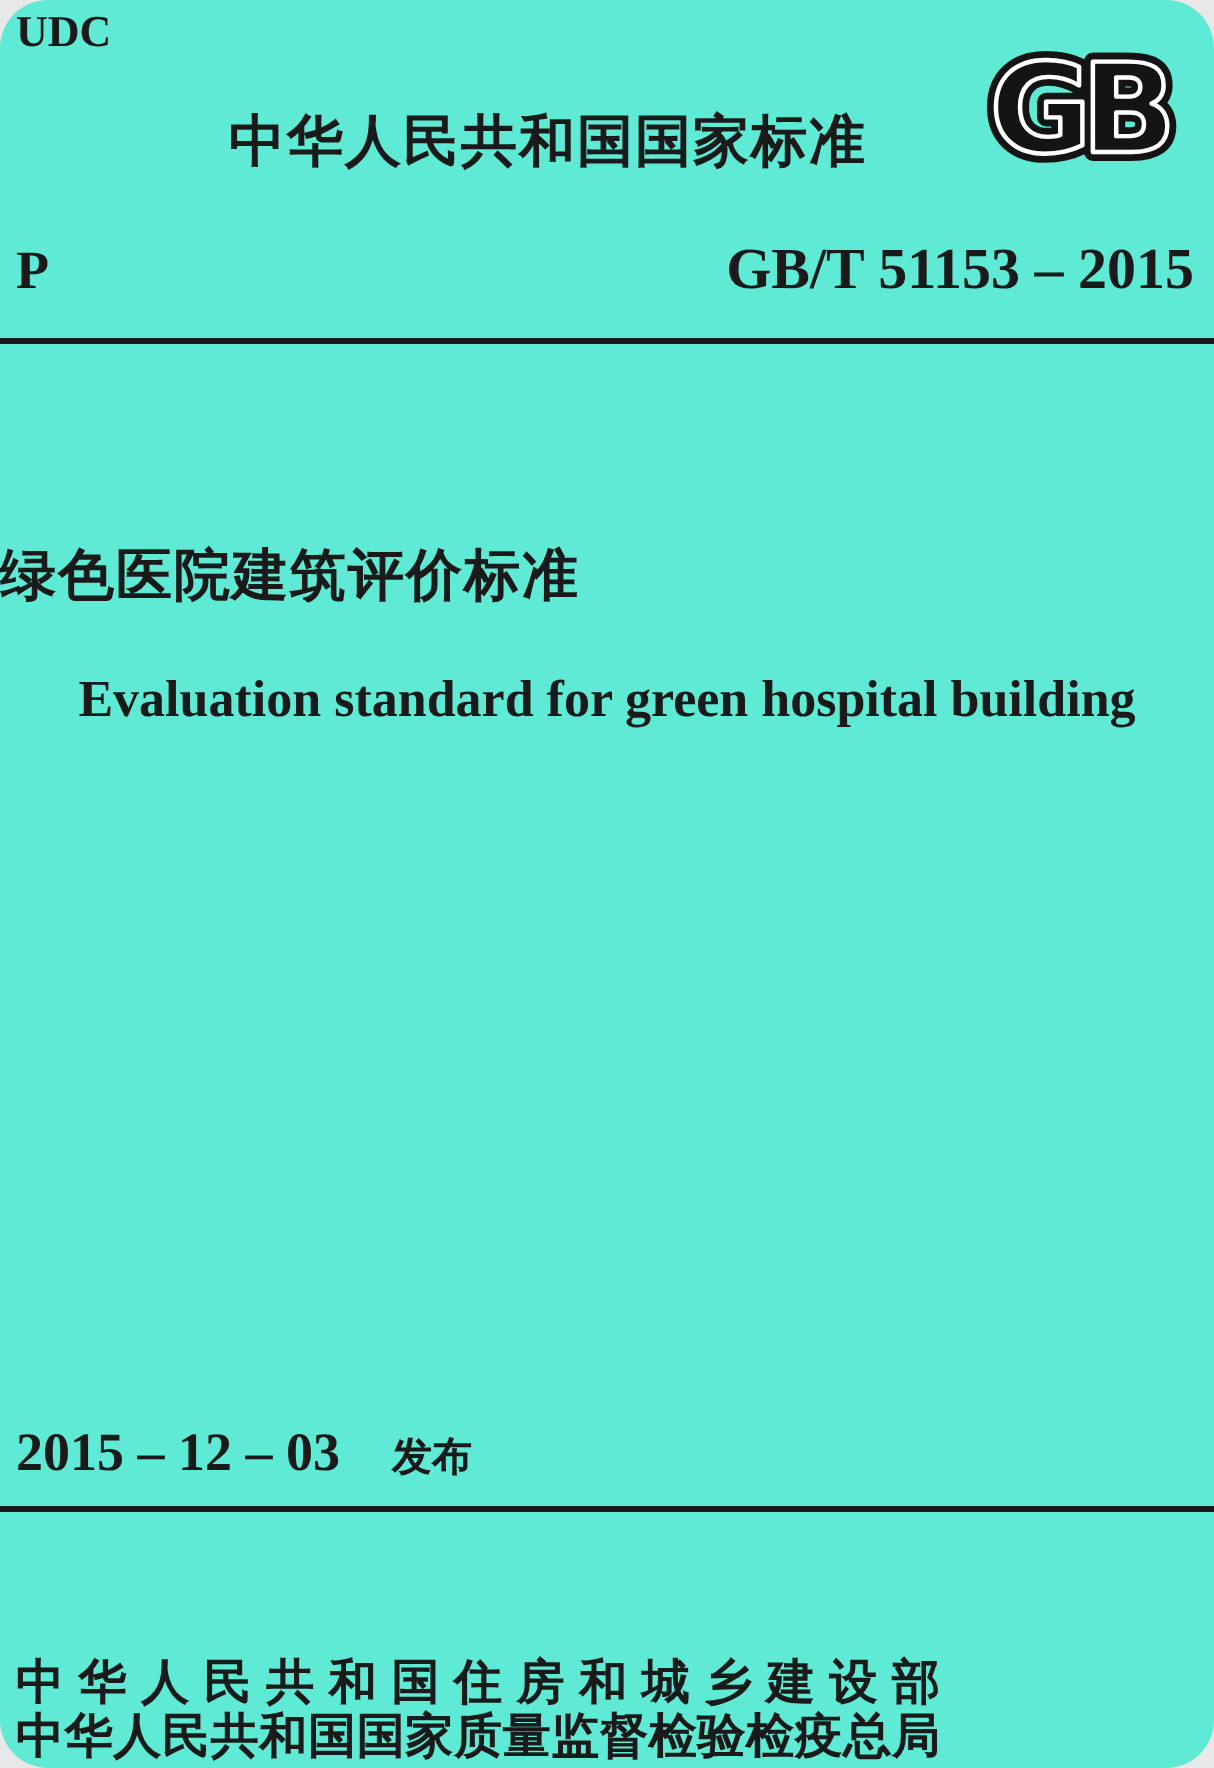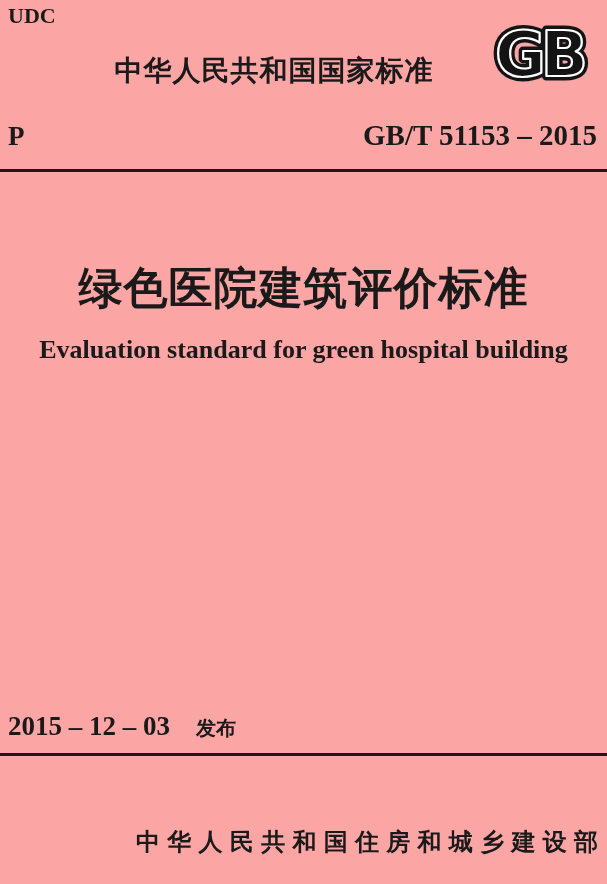--- a/index.html
+++ b/index.html
@@ -2,24 +2,25 @@
 <html><head>
 <meta charset="utf-8">
 <style>
   * { margin: 0; padding: 0; box-sizing: border-box; }
   html, body { background: #e8e8e8; }
   .page {
     position: relative;
     width: 607px;
     height: 884px;
     margin: 0 auto;
-    background: #fca5a5;
+    background: #5eead4;
     color: #1a1a1a;
     overflow: hidden;
     font-family: "Liberation Serif", serif;
+    border-radius: 24px;
   }
   .udc {
     position: absolute;
     top: 3px; left: 8px;
     font-family: "Liberation Serif", serif;
     font-weight: bold;
     font-size: 22px;
   }
   .header-cn {
     position: absolute;
@@ -62,24 +63,24 @@
     left: 0; width: 100%;
     height: 3px;
     background: #1a1a1a;
   }
   .rule-top { top: 169px; }
   .rule-bottom { top: 753px; }
   .title-cn {
     position: absolute;
     top: 265px; left: 0;
     width: 100%;
-    text-align: center;
+    text-align: left;
     font-family: "Liberation Serif", serif;
     font-weight: 600;
-    font-size: 44px;
+    font-size: 28px;
     line-height: 48px;
     letter-spacing: 1px;
     white-space: nowrap;
   }
   .title-en {
     position: absolute;
     top: 334px; left: 0;
     width: 100%;
     text-align: center;
     font-family: "Liberation Serif", serif;
@@ -106,21 +107,21 @@
     margin-left: 26px;
     font-family: "Liberation Sans", sans-serif;
     font-weight: bold;
     font-size: 20px;
     white-space: nowrap;
   }
   .publisher-row {
     position: absolute;
     top: 828px; left: 8px; right: 9px;
     display: flex;
-    justify-content: flex-end;
+    justify-content: space-between;
     align-items: center;
   }
   .issuers {
     width: 462px;
     font-family: "Liberation Sans", sans-serif;
     font-weight: bold;
     font-size: 24px;
     line-height: 27px;
   }
   .issuers p {
@@ -169,16 +170,17 @@
       <span class="date-num">2015 – 12 – 03</span>
       <span class="date-label">发布</span>
     </div>
   </div>
 
   <div class="rule rule-bottom"></div>
 
   <div class="publisher-row">
     <div class="issuers">
       <p>中华人民共和国住房和城乡建设部</p>
+      <p>中华人民共和国国家质量监督检验检疫总局</p>
     </div>
   </div>
 
 </div>
 
 </body></html>

